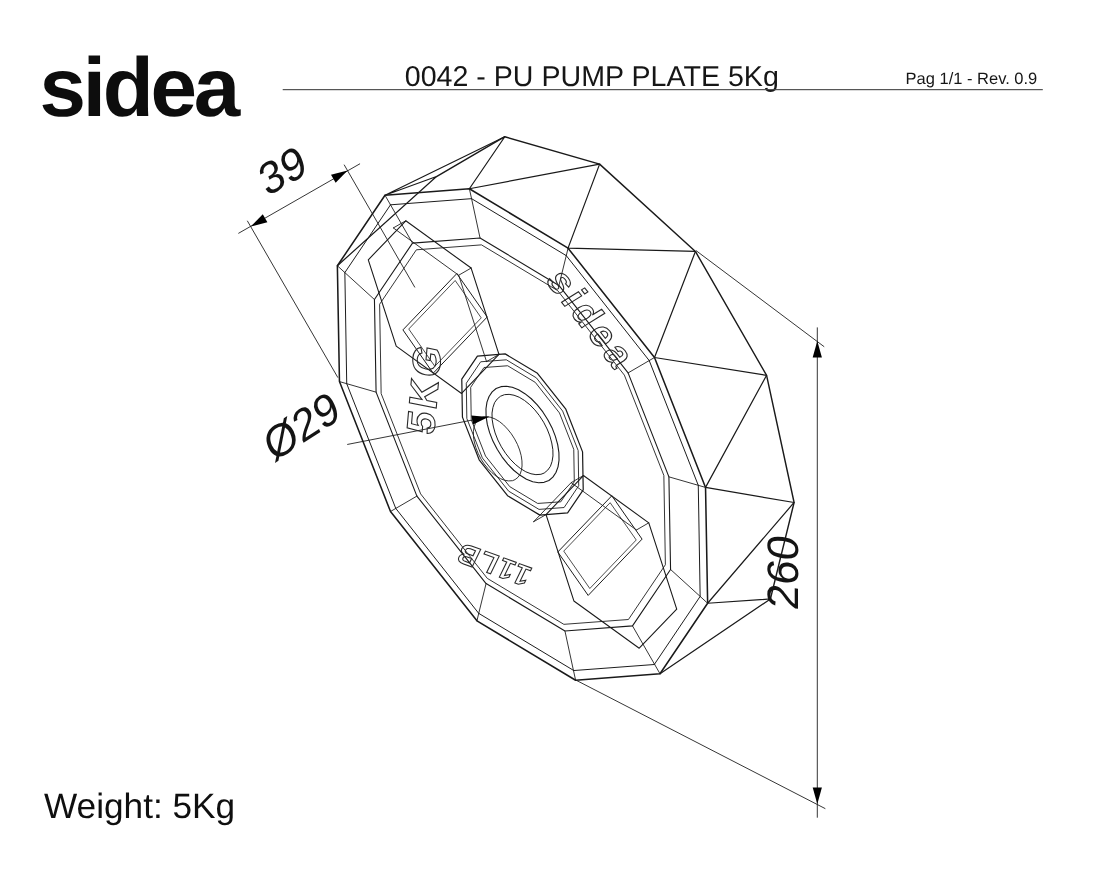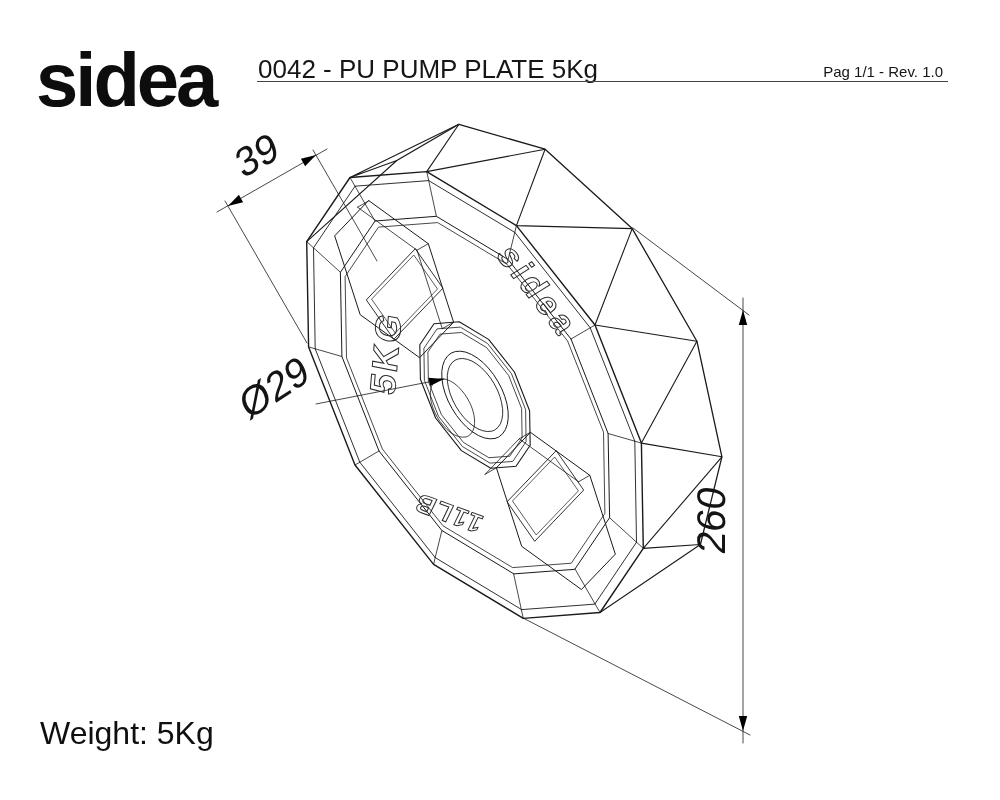--- a/index.html
+++ b/index.html
@@ -1,35 +1,35 @@
 <!DOCTYPE html>
 <html><head>
 <meta charset="utf-8">
 <style>
   html,body{margin:0;padding:0;background:#ffffff;}
   body{width:1000px;height:800px;position:relative;overflow:hidden;
        font-family:"Liberation Sans", sans-serif;color:#111;}
   .logo{position:absolute;left:36px;top:42px;font-size:76px;font-weight:700;
         letter-spacing:-3px;line-height:1;color:#0d0d0d;}
-  .title{position:absolute;left:258px;top:56px;width:560px;text-align:left;
+  .title{position:absolute;left:258px;top:56px;width:560px;text-align:center;
          font-size:26px;line-height:1;color:#161616;}
   .paginfo{position:absolute;right:57px;top:64px;font-size:15px;line-height:1;color:#161616;}
   .rule{position:absolute;left:257px;top:81px;width:691px;height:1px;background:#444;}
   .weight{position:absolute;left:40px;top:717px;font-size:32px;line-height:1;color:#0f0f0f;}
   svg.sheet{position:absolute;left:0;top:0;}
   .dimtxt{font-size:40px;fill:#141414;font-family:"Liberation Sans",sans-serif;}
   .emb{fill:none;stroke:#2a2a2a;stroke-width:1;font-weight:700;
        font-family:"Liberation Sans",sans-serif;}
 </style>
 </head>
 <body>
 
 <div class="logo">sidea</div>
 <div class="title">0042 - PU PUMP PLATE 5Kg</div>
-<div class="paginfo">Pag 1/1 - Rev. 1.0</div>
+<div class="paginfo">Pag 1/1 - Rev. 0.9</div>
 <div class="rule"></div>
 
 <svg class="sheet" width="1000" height="800" viewBox="0 0 1000 800">
 
   <g id="geom" stroke="#1a1a1a" fill="none" stroke-width="0.9" stroke-linejoin="round" stroke-linecap="round">
       <path d="M600.0,612.5L700.4,544.5L643.3,548.4L721.9,456.8L641.4,443.1L696.9,341.2L595.0,325.0L632.2,228.6L516.4,225.6L545.1,149.2L426.7,171.6L458.9,124.3L350.0,177.5L396.8,160.5L306.7,241.6" stroke-width="1.1"></path>
       <path d="M700.4,544.5L721.9,456.8L696.9,341.2L632.2,228.6L545.1,149.2L458.9,124.3L396.8,160.5" stroke-width="1.3"></path>
       <path d="M600.0,612.5L643.3,548.4L641.4,443.1L595.0,325.0L516.4,225.6L426.7,171.6L350.0,177.5L306.7,241.6L308.6,346.9L355.0,465.0L433.6,564.4L523.3,618.4Z" stroke-width="1.4"></path>
       <path d="M595.0,603.8L636.5,542.2L634.8,441.2L590.2,327.8L514.8,232.4L428.7,180.6L355.0,186.2L313.5,247.8L315.2,348.8L359.8,462.2L435.2,557.6L521.3,609.4Z" stroke-width="0.9"></path>
       <path d="M600.0,612.5L595.0,603.8" stroke-width="0.8"></path>

